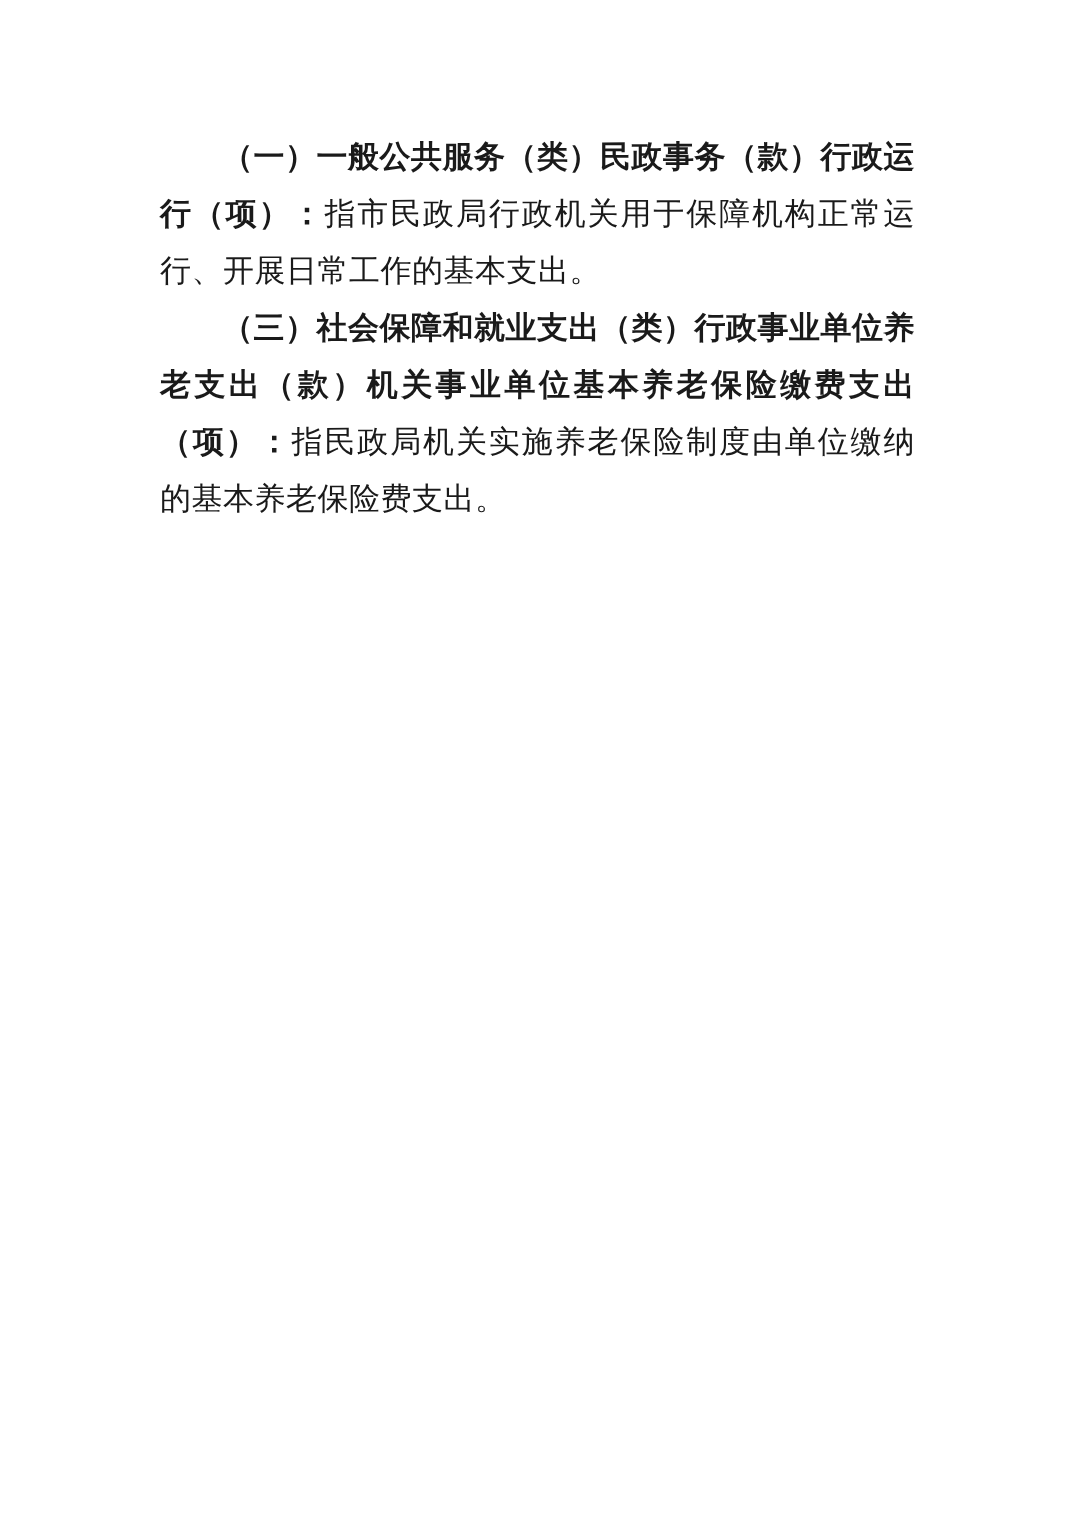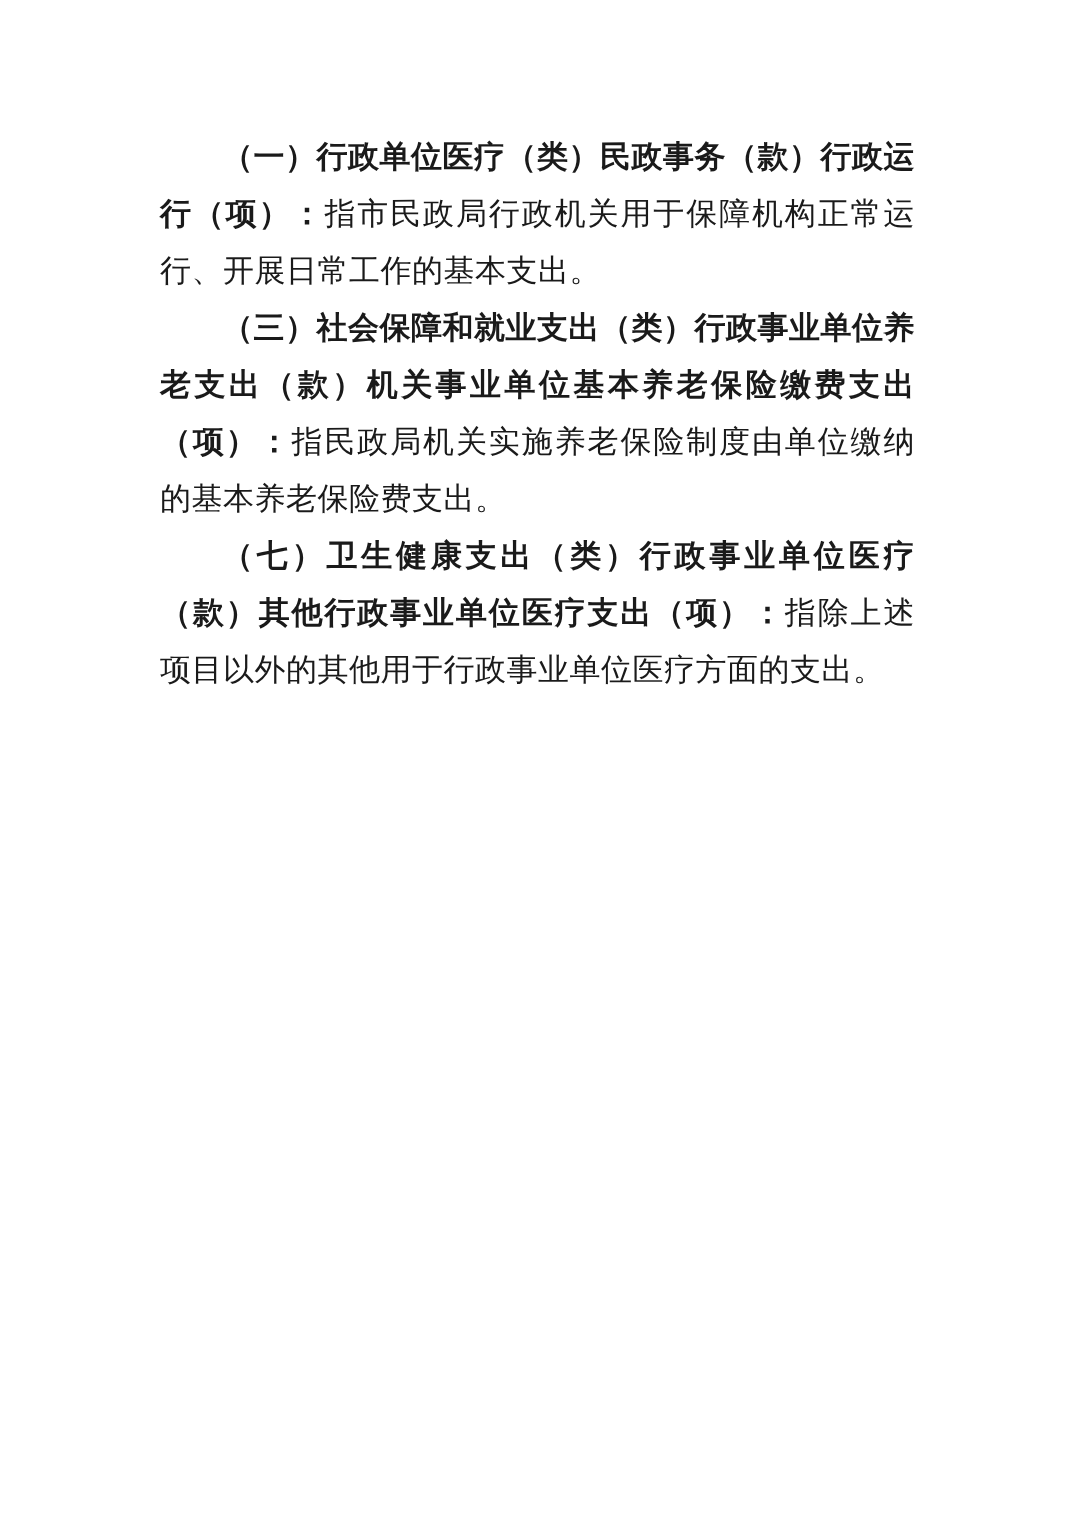--- a/index.html
+++ b/index.html
@@ -35,23 +35,22 @@
   }
   .para .body-text {
     font-weight: normal;
   }
 </style>
 </head>
 <body>
 
 <div class="page">
 
-  <p class="para"><span class="heading">（一）行政单位医疗（类）民政事务（款）行政运行（项）：</span><span class="body-text">指市民政局行政机关用于保障机构正常运行、开展日常工作的基本支出。</span></p>
+  <p class="para"><span class="heading">（一）一般公共服务（类）民政事务（款）行政运行（项）：</span><span class="body-text">指市民政局行政机关用于保障机构正常运行、开展日常工作的基本支出。</span></p>
 
 
   <p class="para"><span class="heading">（三）社会保障和就业支出（类）行政事业单位养老支出（款）机关事业单位基本养老保险缴费支出（项）：</span><span class="body-text">指民政局机关实施养老保险制度由单位缴纳的基本养老保险费支出。</span></p>
 
 
 
 
-  <p class="para"><span class="heading">（七）卫生健康支出（类）行政事业单位医疗（款）其他行政事业单位医疗支出（项）：</span><span class="body-text">指除上述项目以外的其他用于行政事业单位医疗方面的支出。</span></p>
 
 </div>
 
 </body></html>

